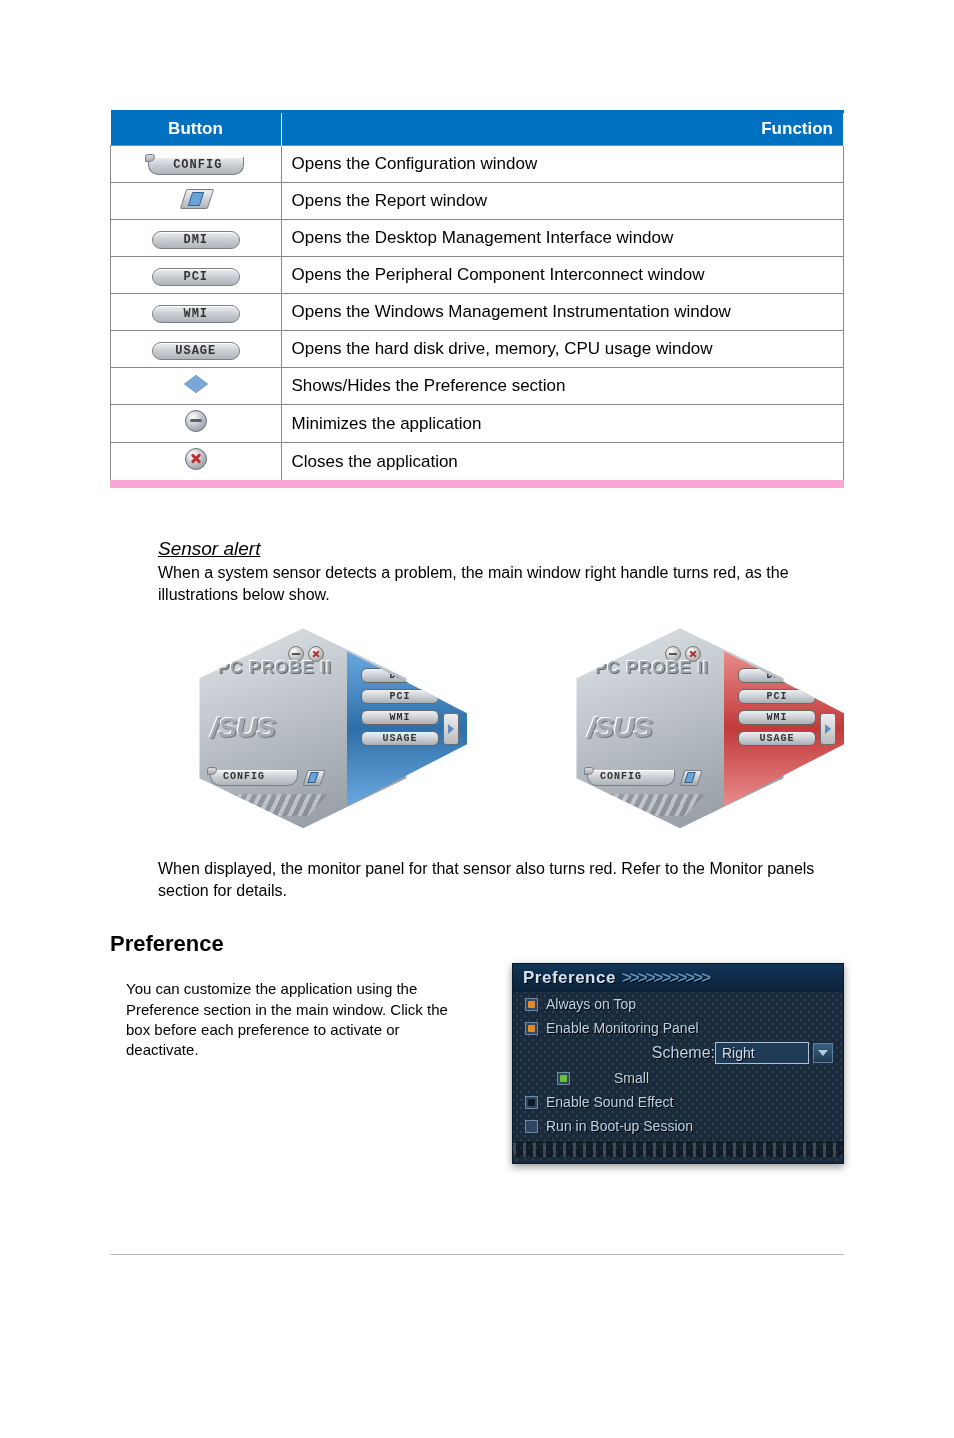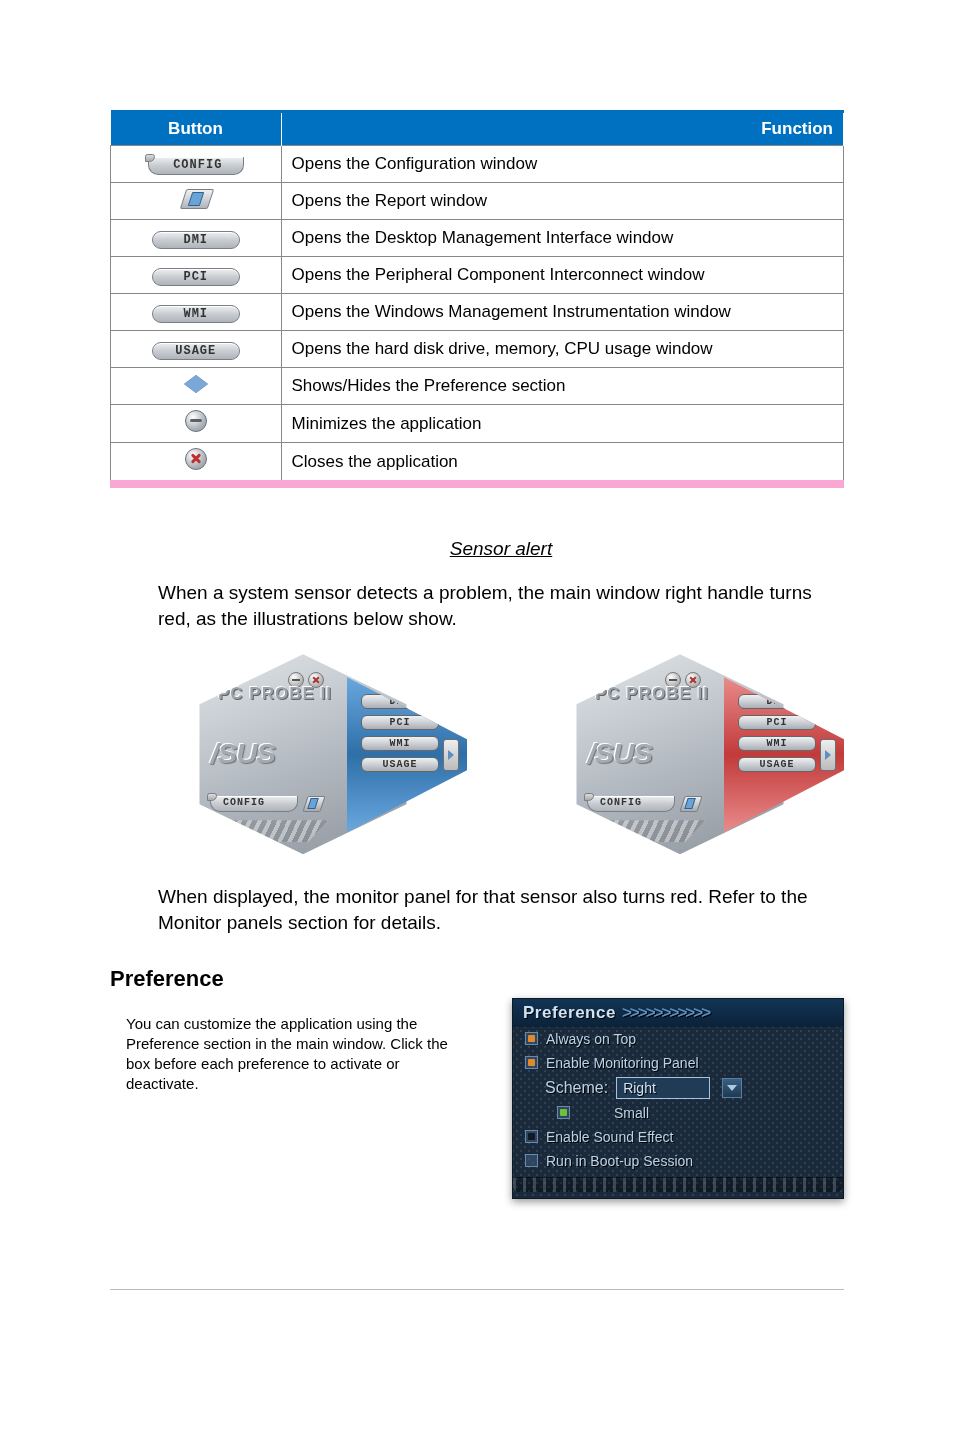--- a/index.html
+++ b/index.html
@@ -142,25 +142,24 @@
     background:#b33; border-radius:2px;
   }
   .x-ball:before{ transform: rotate(45deg);}
   .x-ball:after{ transform: rotate(-45deg);}
 
   h3.sensor {
     font-style: italic;
     font-weight: normal;
     text-decoration: underline;
     font-size: 19px;
-    margin: 30px 0 20px 48px;
-    text-align: center;
+    margin: 30px 0 2px 48px;
   }
   p.body {
-    font-size: 19px;
+    font-size: 16px;
     margin: 2px 0 18px 48px;
     line-height: 1.35;
   }
 
   .hex-row {
     display:flex;
     gap: 90px;
     margin: 10px 0 25px 70px;
   }
   .hex-wrap {
@@ -374,23 +373,23 @@
   .pref-panel .cb.dark .mark{
     width:7px;height:7px;
     background:#0f1a24;
     border-radius:1px;
   }
   .pref-panel .scheme-row {
     display:flex;
     align-items:center;
     color:#bcd2e6;
     font-size:16px;
-    padding: 2px 10px 2px 32px;
+    padding: 2px 10px 2px 20px;
     text-shadow: 1px 1px 0 #000;
-    gap:8px;
+    justify-content:flex-end;
   }
   .pref-panel .select {
     display:inline-flex;
     align-items:center;
     background: #1f3b55;
     border:1px solid #5a7fa2;
     color:#cfe2f3;
     font-size:14px;
     padding: 1px 6px;
     min-width: 80px;

